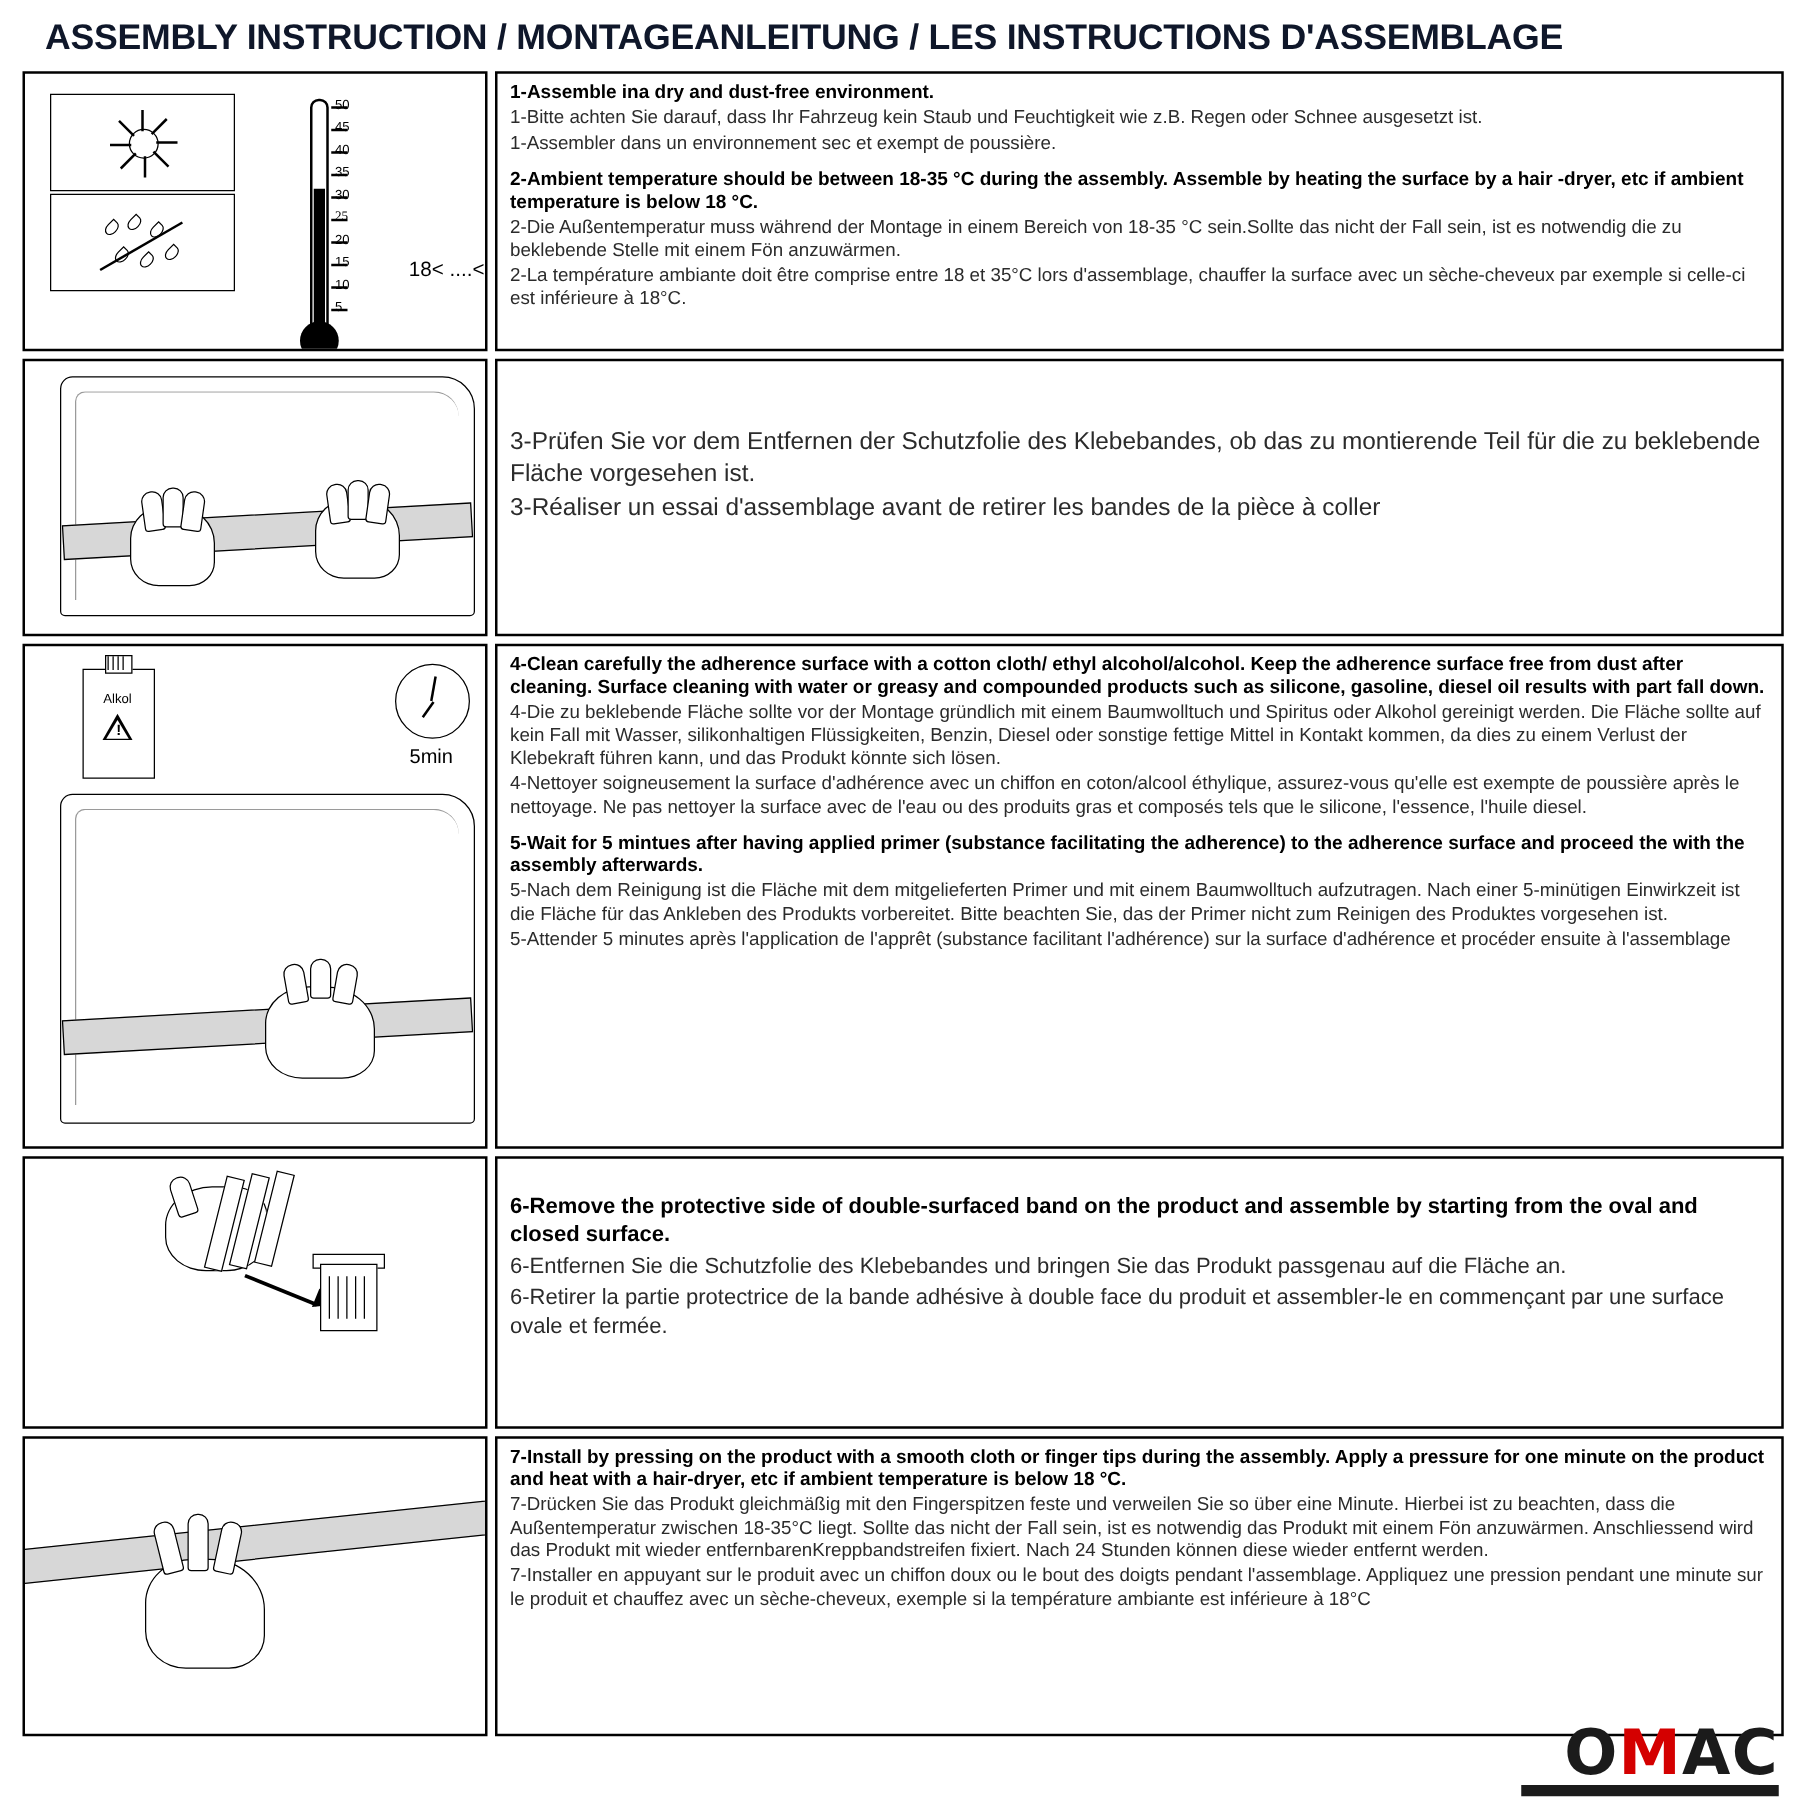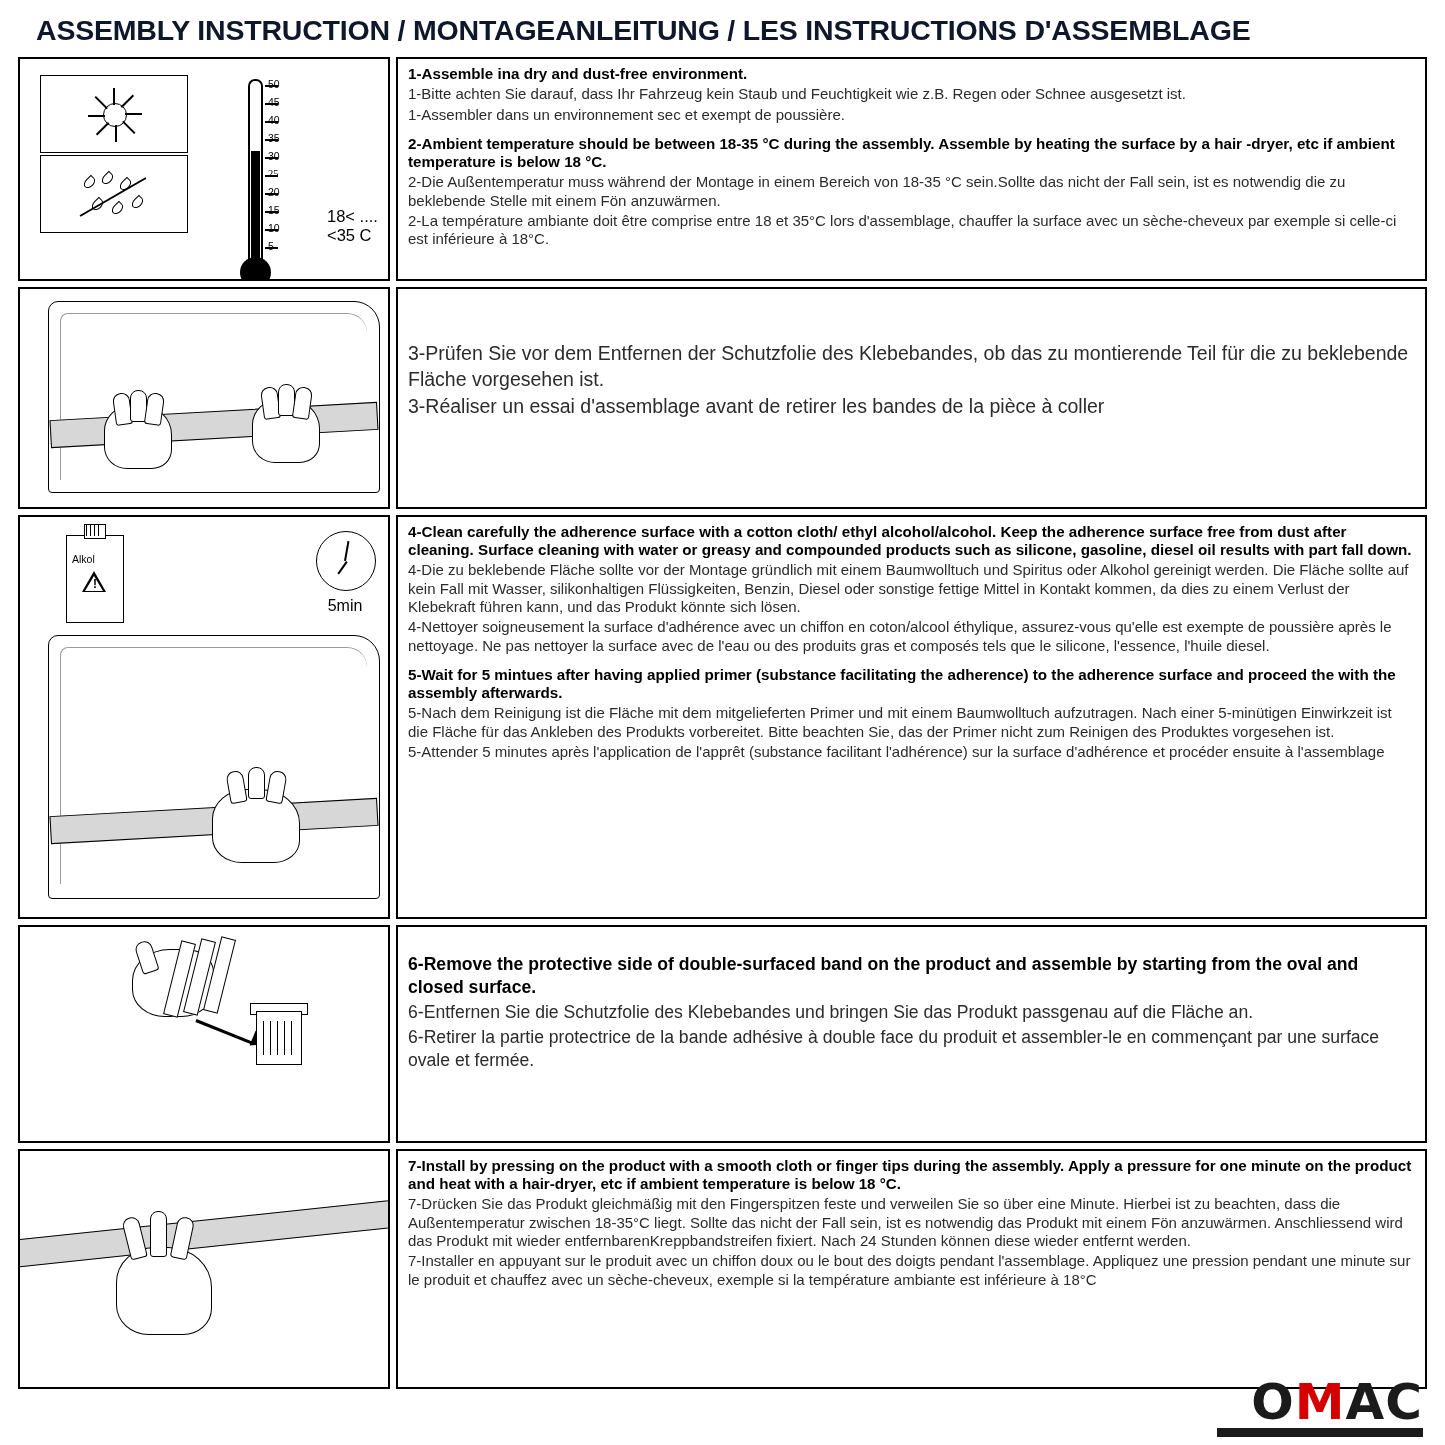--- a/index.html
+++ b/index.html
@@ -93,21 +93,21 @@
   }
   .mid-n {
     font-size: 17.6px;
     line-height: 1.32;
     color: #2b2b2b;
   }
   .pad-v-lg { padding-top: 52px; }
   .pad-v-md { padding-top: 26px; }
 
   
-  .fig1 { position: relative; width: 100%; height: 100%; }
+  .fig1 { position: relative; width: 100%; height: 100%; padding-left: 37px; }
   .box-sun {
     position: absolute; left: 20px; top: 16px; width: 148px; height: 78px;
     border: 1.5px solid #000; box-sizing: border-box;
   }
   .box-rain {
     position: absolute; left: 20px; top: 96px; width: 148px; height: 78px;
     border: 1.5px solid #000; box-sizing: border-box;
   }
   .sun-core {
     position: absolute; left: 50%; top: 50%; width: 22px; height: 22px;
@@ -189,21 +189,21 @@
     border: 1.6px solid #000; background: #fff;
   }
   .bottle-lines {
     position: absolute; left: 66px; top: 8px; width: 16px; height: 11px;
   }
   .bottle-lines i {
     position: absolute; top: 0; width: 1.3px; height: 11px; background: #000;
   }
   .bottle-label {
     position: absolute; left: 52px; top: 36px; width: 44px;
-    text-align: left; font-size: 10.5px;
+    text-align: center; font-size: 10.5px;
   }
   .warn-tri {
     position: absolute; left: 62px; top: 54px; width: 0; height: 0;
     border-left: 12px solid transparent; border-right: 12px solid transparent;
     border-bottom: 21px solid #000;
   }
   .warn-tri-in {
     position: absolute; left: 65px; top: 59px; width: 0; height: 0;
     border-left: 9px solid transparent; border-right: 9px solid transparent;
     border-bottom: 15px solid #fff;

